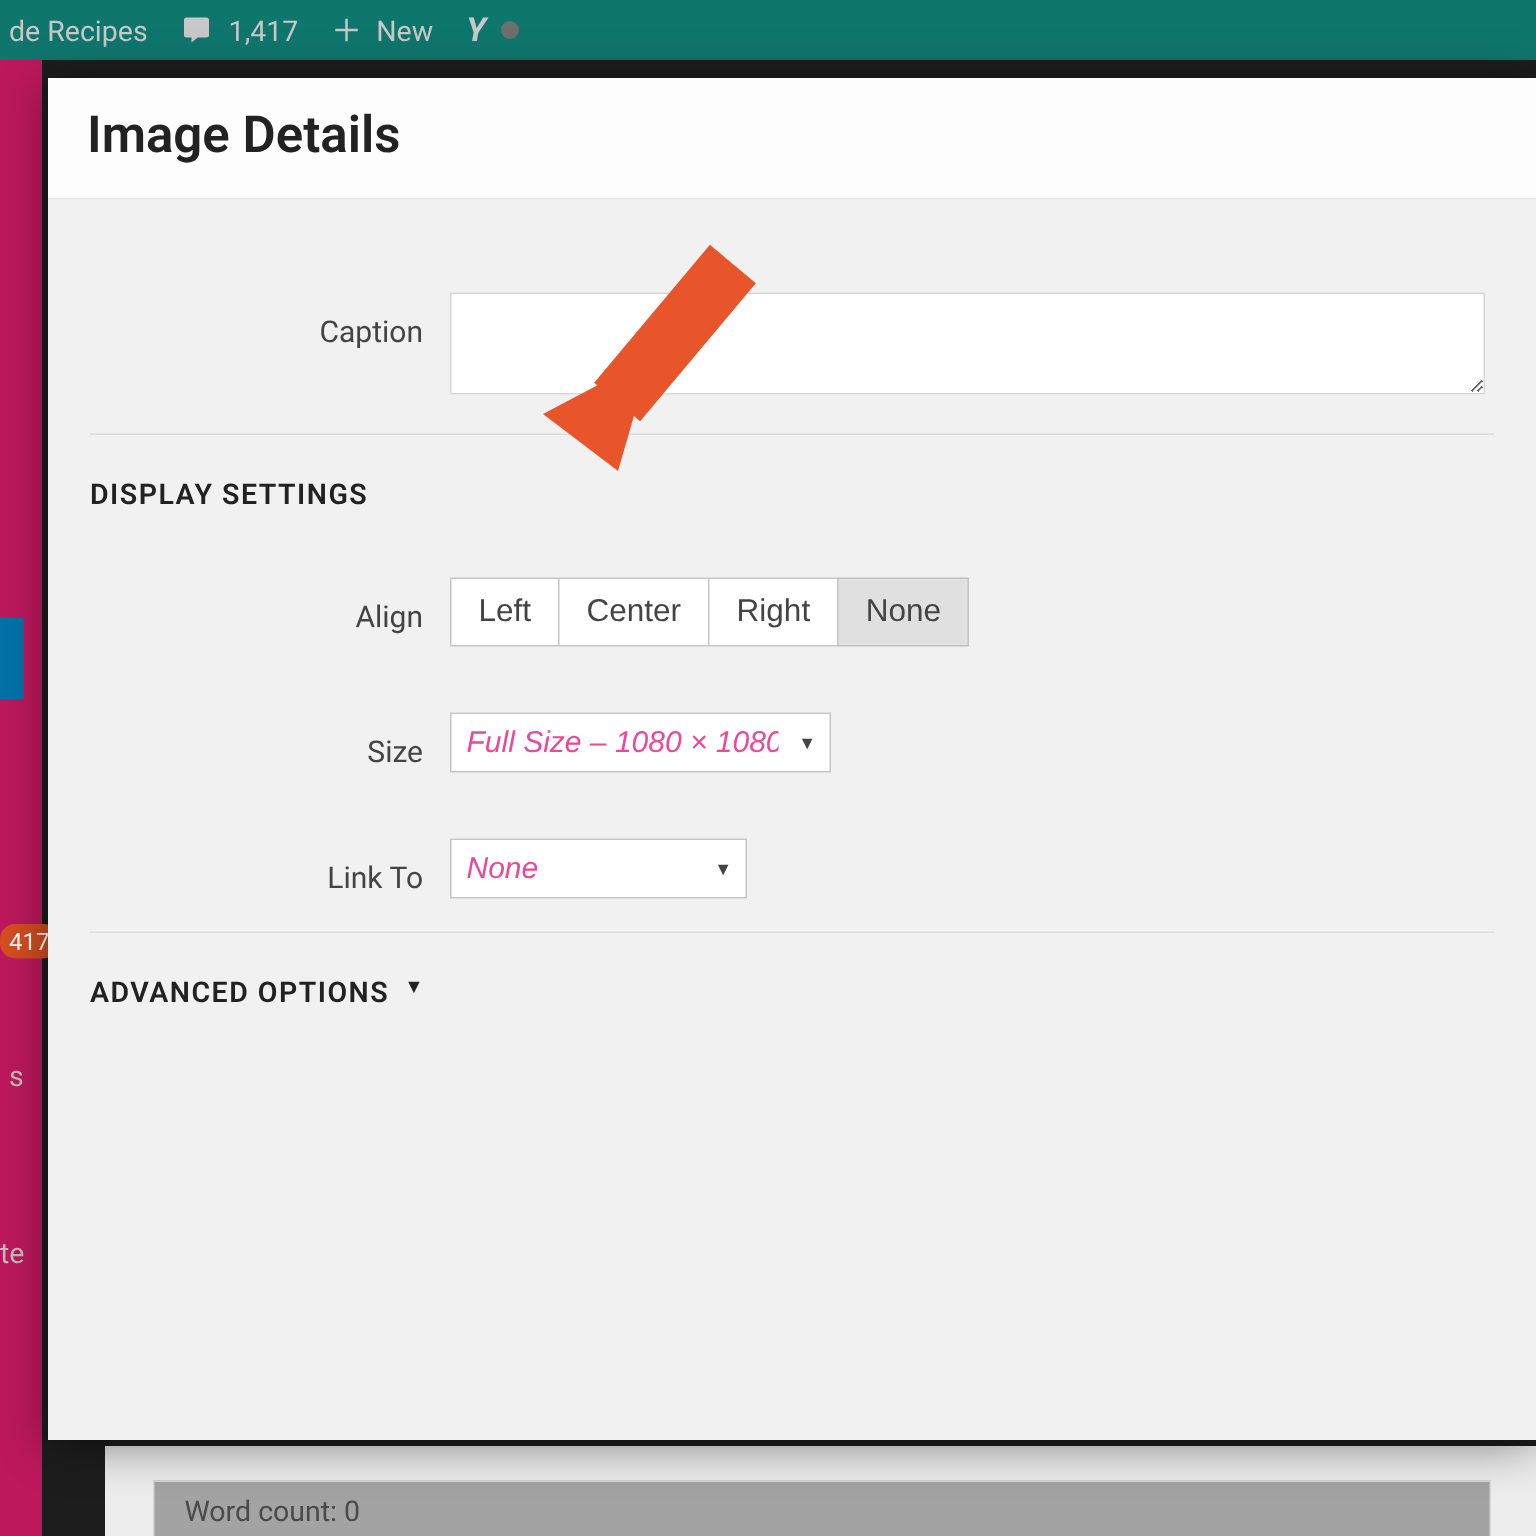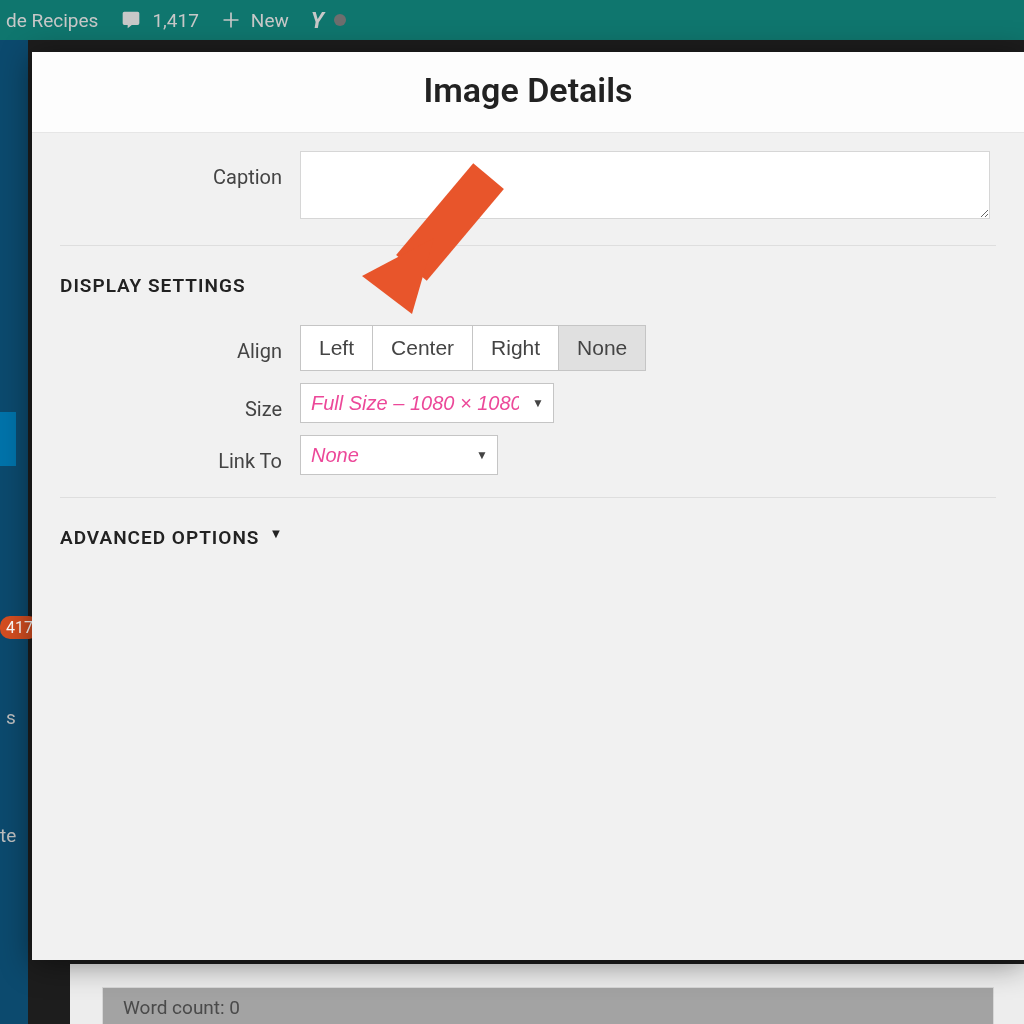--- a/index.html
+++ b/index.html
@@ -11,21 +11,21 @@
     .adminbar {
       position: absolute; top: 0; left: 0; right: 0; height: 40px;
       background: #0f766e; color: #d0d0d0; display: flex; align-items: center;
       padding: 0 6px; font-size: 19px; gap: 22px;
     }
     .adminbar .item { display: flex; align-items: center; gap: 10px; color: #c8c8c8; }
     .adminbar .icon { display: inline-flex; }
     .yoast-dot { width: 12px; height: 12px; border-radius: 50%; background: #6e6e6e; }
     .sidebar-strip {
       position: absolute; left: 0; top: 40px; bottom: 0; width: 28px;
-      background: #0c4a6e;
+      background: #be185d;
     }
     .side-blue { position: absolute; left: 0; top: 372px; width: 16px; height: 54px; background: #0073aa; }
     .side-badge {
       position: absolute; left: 0; top: 576px; background: #d54e21; color: #fff;
       font-size: 16px; padding: 2px 6px; border-radius: 10px;
     }
     .side-s { position: absolute; left: 6px; top: 666px; color: #bfbfbf; font-size: 19px; }
     .side-te { position: absolute; left: 0; top: 784px; color: #bfbfbf; font-size: 19px; }
     .footer-region {
       position: absolute; left: 70px; right: 0; bottom: 0; height: 60px;
@@ -37,23 +37,23 @@
       color: #4a4a4a; font-size: 19px; padding: 8px 20px;
     }
     .modal {
       position: absolute; left: 32px; top: 52px; width: 992px; height: 908px;
       background: #f1f1f1; box-shadow: 0 4px 30px rgba(0,0,0,.45);
     }
     .modal-header {
       background: #fdfdfd; border-bottom: 1px solid #e6e6e6;
       padding: 18px 26px 22px 26px;
     }
-    .modal-header h1 { font-size: 34px; font-weight: 600; color: #222; text-align: center; }
+    .modal-header h1 { font-size: 34px; font-weight: 600; color: #222; }
     .modal-body { padding: 18px 28px; }
-    .field-row { display: flex; align-items: flex-start; margin-bottom: 12px; }
+    .field-row { display: flex; align-items: flex-start; margin-bottom: 12px; margin-top: 44px; }
     .field-row .label {
       width: 240px; text-align: right; padding-right: 18px; padding-top: 14px;
       color: #444; font-size: 20px;
     }
     .field-row .control { flex: 1; }
     textarea.caption {
       width: 690px; height: 68px; resize: both; border: 1px solid #d6d6d6;
       background: #fff; font-size: 18px; padding: 6px 8px;
     }
     input.alttext {

